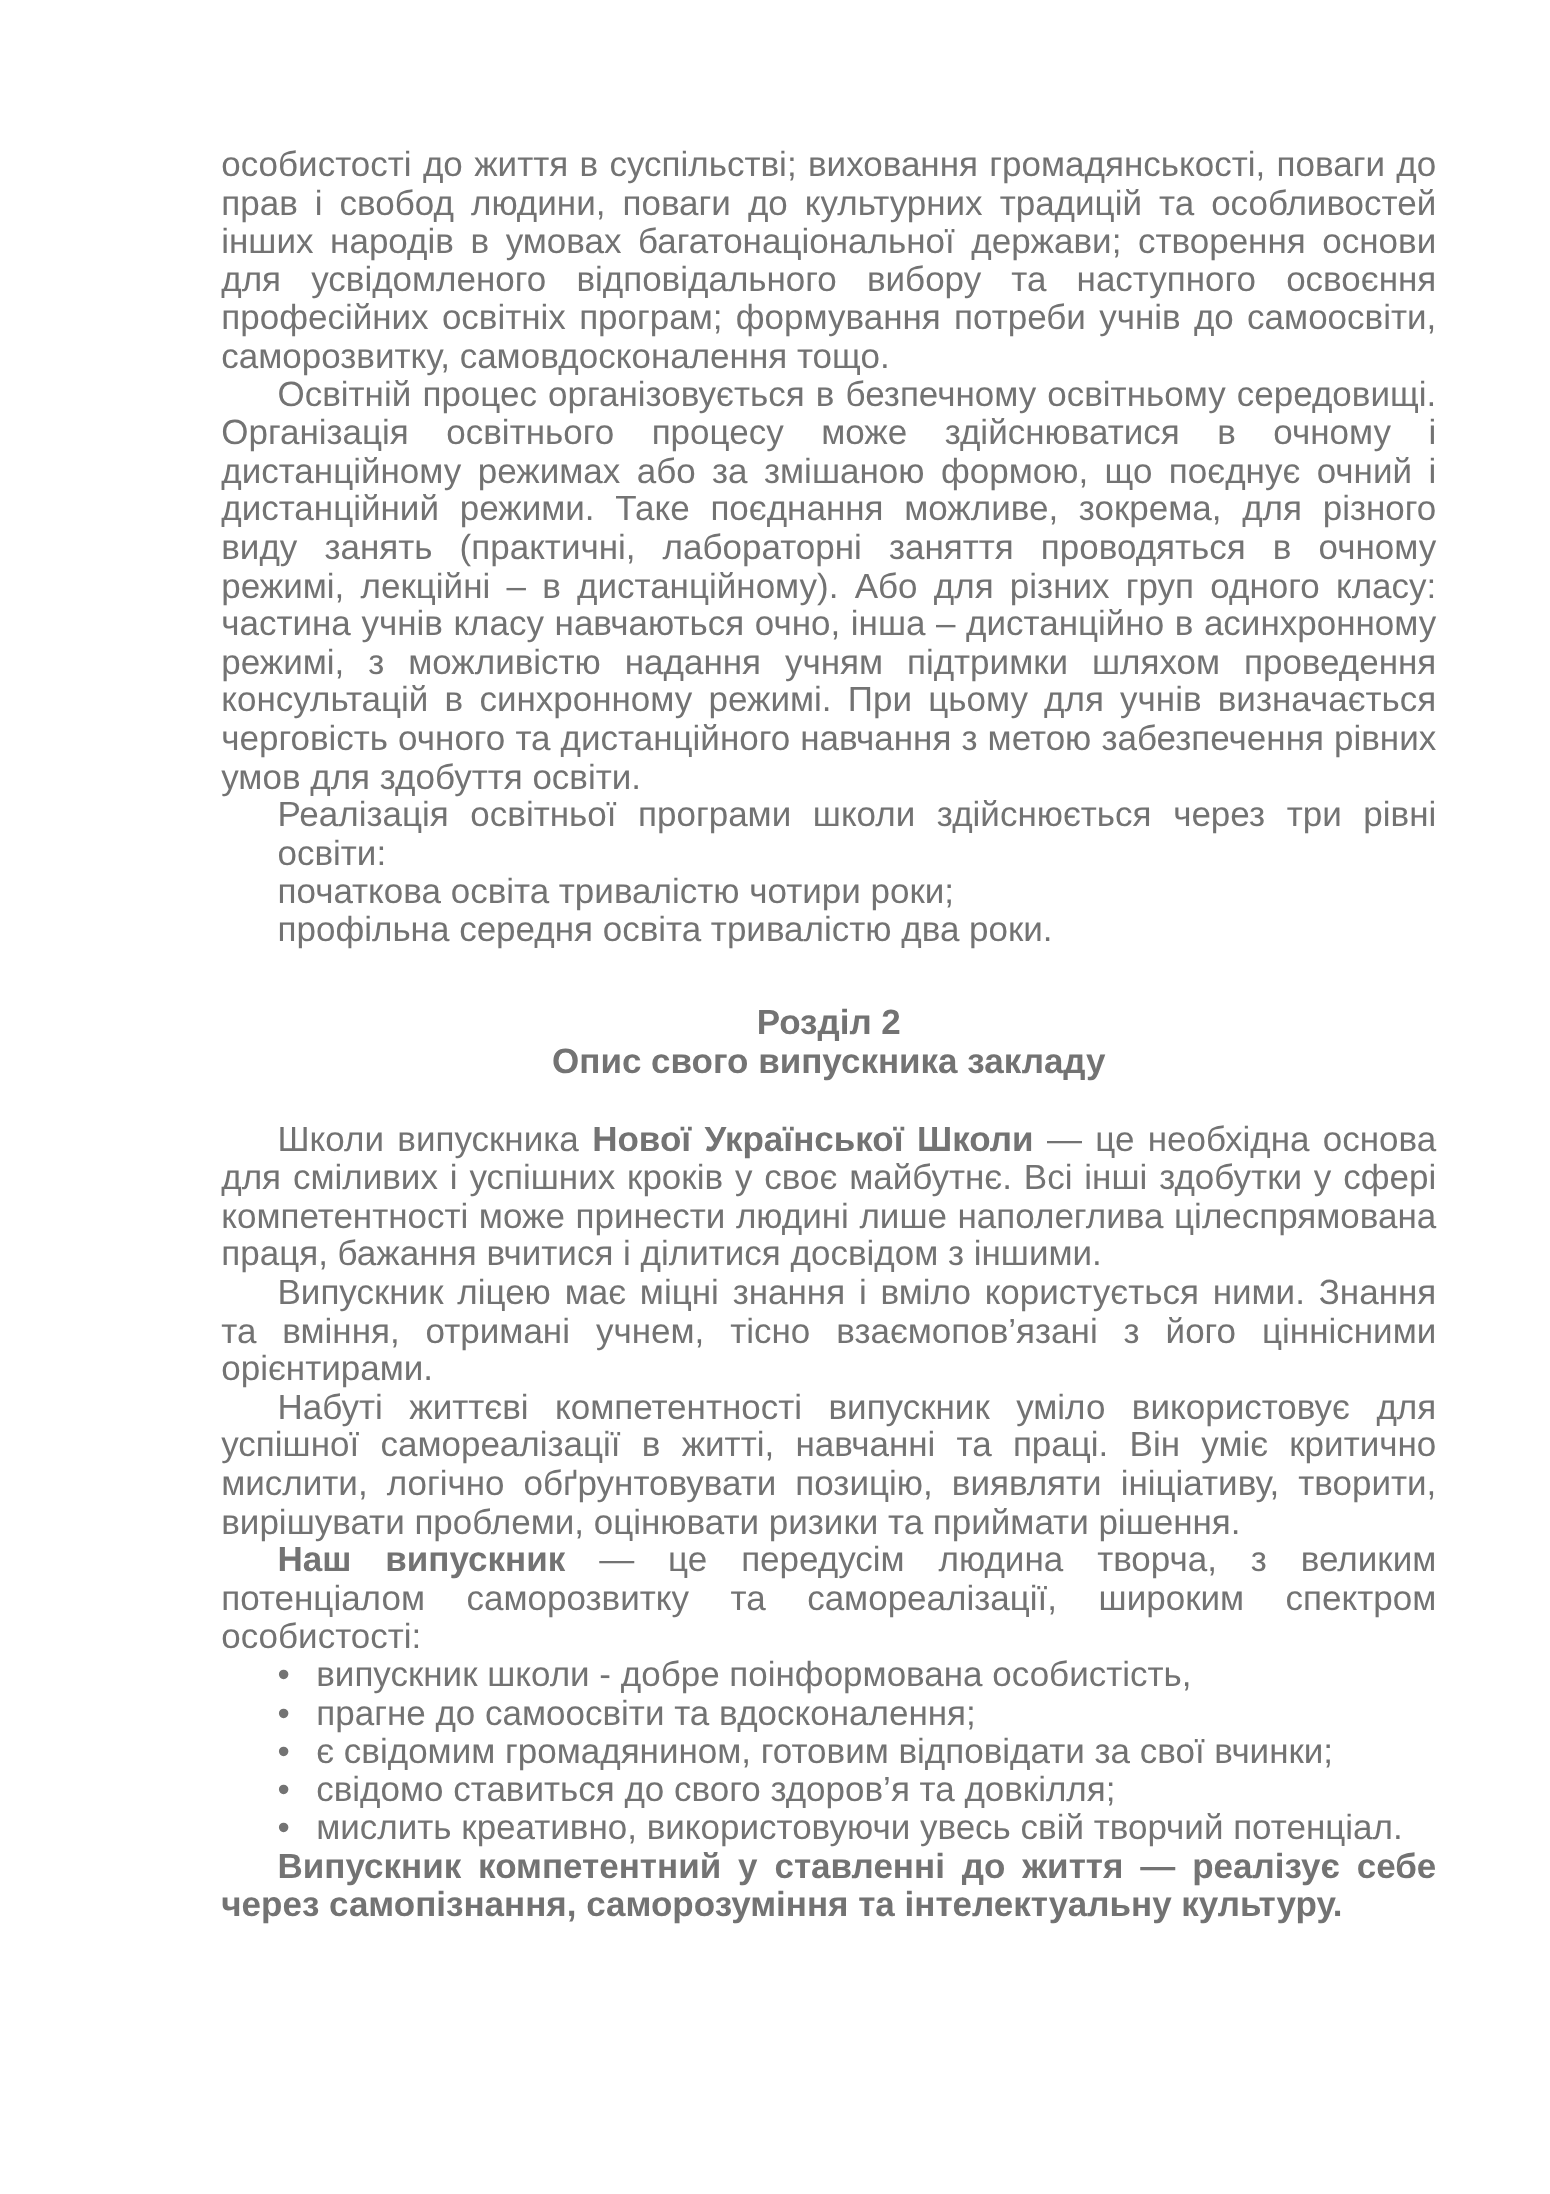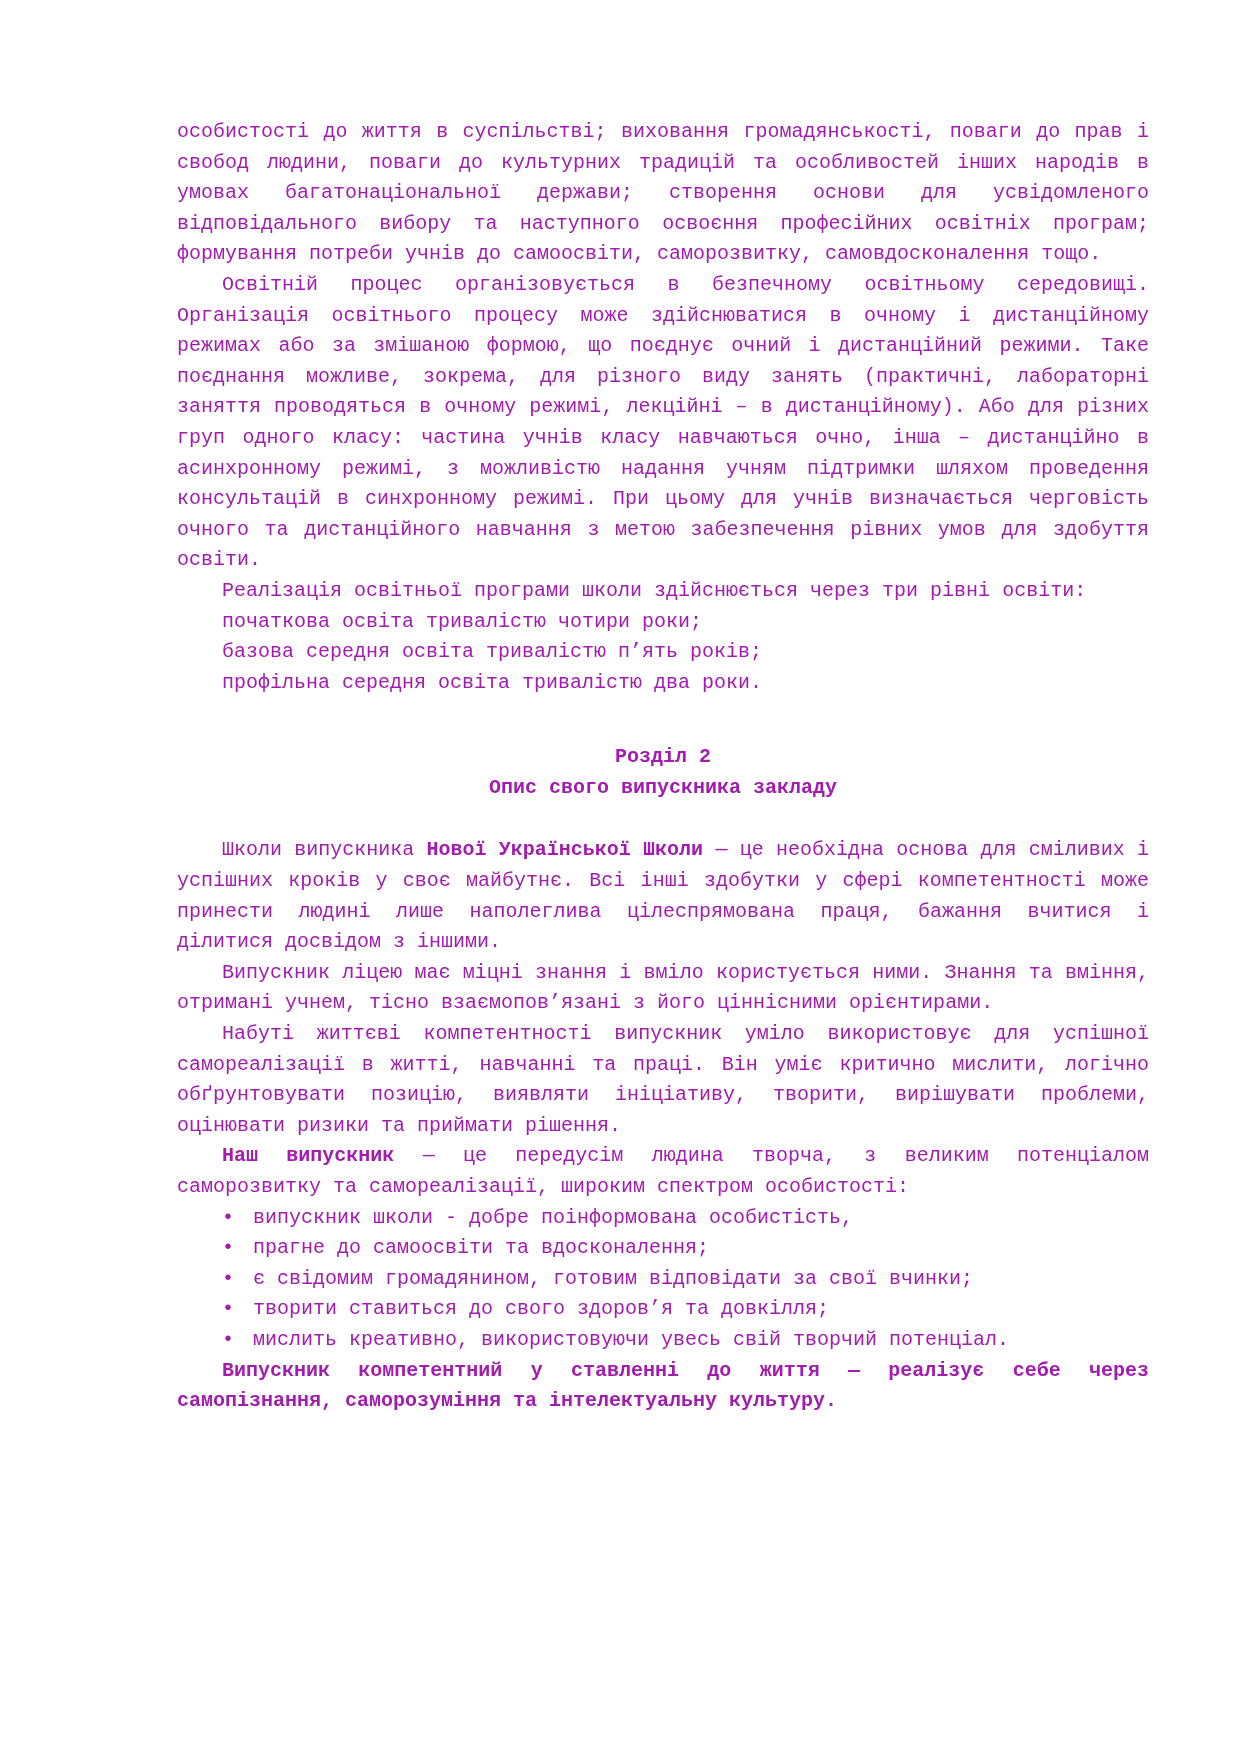--- a/index.html
+++ b/index.html
@@ -2,24 +2,24 @@
 <html><head>
   <meta charset="utf-8">
   <style>
     html, body { margin: 0; padding: 0; background: #ffffff; }
     body { width: 1240px; height: 1755px; position: relative; overflow: hidden; }
     .page {
       position: absolute;
       left: 177px;
       top: 117px;
       width: 972px;
-      font-family: Liberation Mono, monospace;
-      font-size: 20px;
+      font-family: Liberation Sans, sans-serif;
+      font-size: 28px;
       line-height: 30.6px;
-      color: #a21caf;
+      color: #737373;
     }
     p { margin: 0; text-align: justify; text-align-last: left; }
     .indent { text-indent: 45px; }
     .pad { padding-left: 45px; }
     .heading {
       text-align: center;
       font-weight: bold;
       margin: 0;
       text-align-last: center;
     }
@@ -38,37 +38,36 @@
 <body>
 
 <div class="page">
 
   <p>особистості до життя в суспільстві; виховання громадянськості, поваги до прав і свобод людини, поваги до культурних традицій та особливостей інших народів в умовах багатонаціональної держави; створення основи для усвідомленого відповідального вибору та наступного освоєння професійних освітніх програм; формування потреби учнів до самоосвіти, саморозвитку, самовдосконалення тощо.</p>
 
   <p class="indent">Освітній процес організовується в безпечному освітньому середовищі. Організація освітнього процесу може здійснюватися  в очному і дистанційному режимах  або за змішаною формою, що поєднує очний і дистанційний режими. Таке поєднання можливе, зокрема, для різного виду занять (практичні, лабораторні заняття проводяться в очному режимі, лекційні – в дистанційному). Або для різних груп одного класу: частина учнів класу навчаються очно, інша – дистанційно в асинхронному режимі, з можливістю надання учням підтримки шляхом проведення консультацій в синхронному режимі. При цьому для учнів визначається черговість очного та дистанційного навчання з метою забезпечення рівних умов для здобуття освіти.</p>
 
   <p class="pad">Реалізація освітньої програми школи здійснюється через три рівні освіти:</p>
   <p class="pad">початкова освіта тривалістю чотири роки;</p>
-  <p class="pad">базова середня освіта тривалістю п’ять років;</p>
   <p class="pad">профільна середня освіта тривалістю два роки.</p>
 
   <div class="heading-block">
     <p class="heading">Розділ 2</p>
     <p class="heading">Опис свого випускника закладу</p>
   </div>
 
   <p class="indent"><span>Школи випускника </span><b>Нової Української Школи</b><span> — це необхідна основа для сміливих і успішних кроків у своє майбутнє. Всі інші здобутки у сфері компетентності може принести людині лише наполеглива цілеспрямована праця, бажання вчитися і ділитися досвідом з іншими.</span></p>
 
   <p class="indent">Випускник ліцею має міцні знання і вміло користується ними. Знання та вміння, отримані учнем, тісно взаємопов’язані з його ціннісними орієнтирами.</p>
 
   <p class="indent">Набуті життєві компетентності випускник уміло використовує для успішної самореалізації в житті, навчанні та праці. Він уміє критично мислити, логічно обґрунтовувати позицію, виявляти ініціативу, творити, вирішувати проблеми, оцінювати ризики та приймати рішення.</p>
 
   <p class="indent"><b>Наш випускник</b><span> — це передусім людина творча, з великим потенціалом саморозвитку та самореалізації, широким спектром особистості:</span></p>
 
   <p class="bullet"><span class="dot">•</span><span>випускник школи - добре поінформована особистість,</span></p>
   <p class="bullet"><span class="dot">•</span><span>прагне до самоосвіти та вдосконалення;</span></p>
   <p class="bullet"><span class="dot">•</span><span>є свідомим громадянином, готовим відповідати за свої вчинки;</span></p>
-  <p class="bullet"><span class="dot">•</span><span>творити ставиться до свого здоров’я та довкілля;</span></p>
+  <p class="bullet"><span class="dot">•</span><span>свідомо ставиться до свого здоров’я та довкілля;</span></p>
   <p class="bullet"><span class="dot">•</span><span>мислить креативно, використовуючи увесь свій творчий потенціал.</span></p>
 
   <p class="indent bold-para">Випускник компетентний у ставленні до життя — реалізує себе через самопізнання, саморозуміння та інтелектуальну культуру.</p>
 
 </div>
 
 </body></html>

